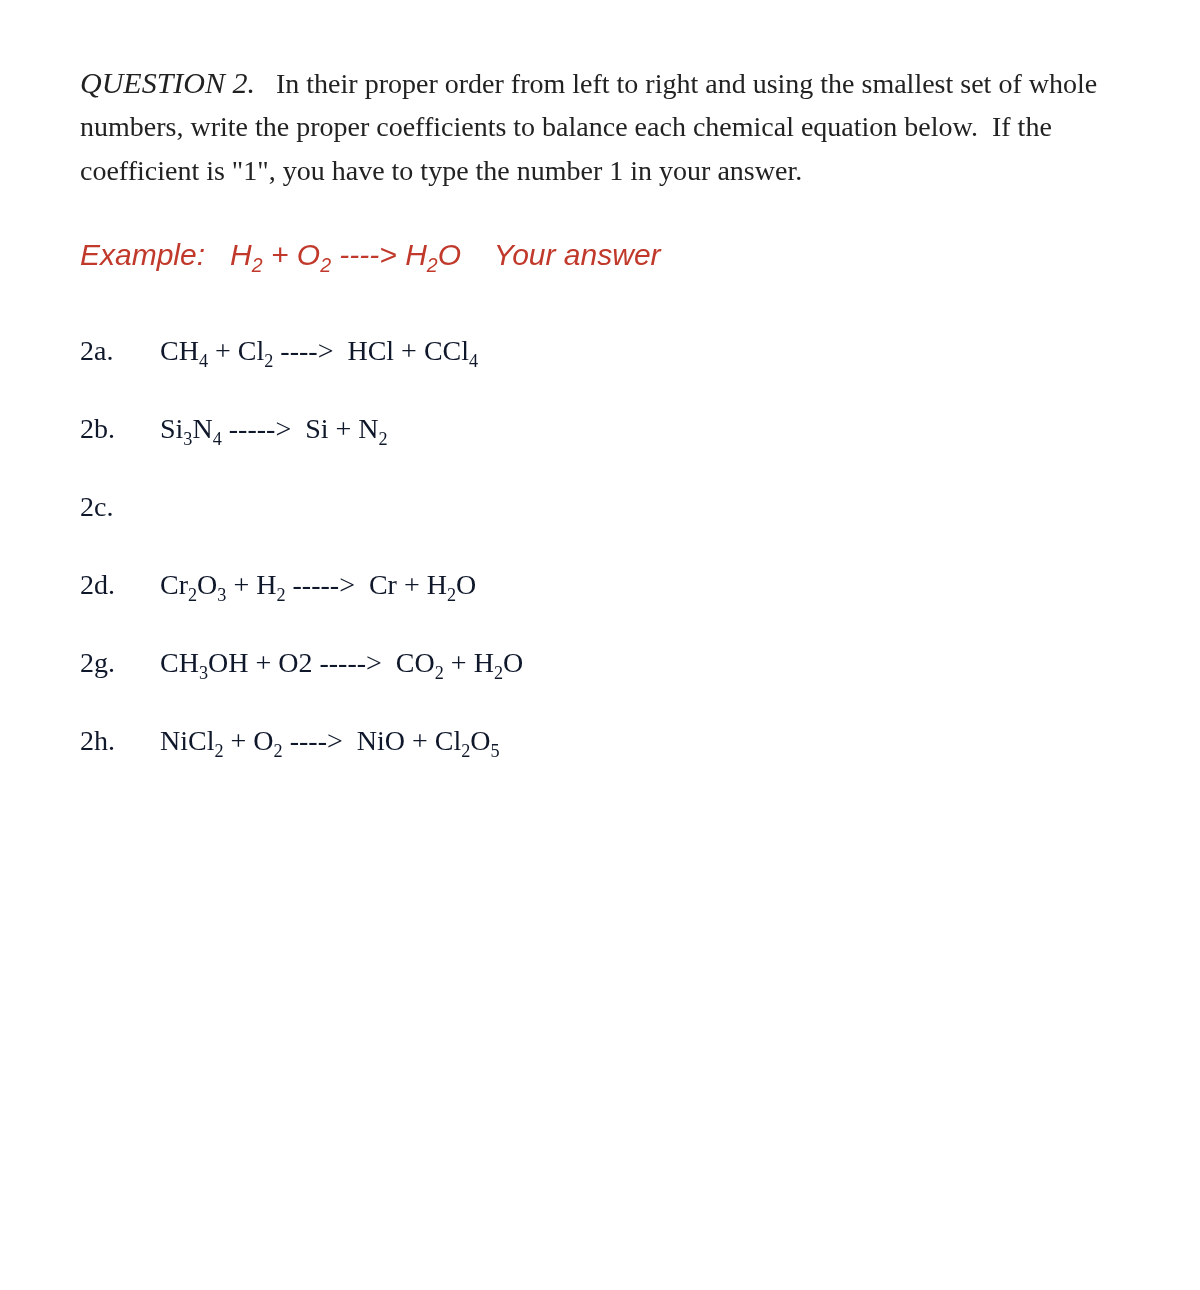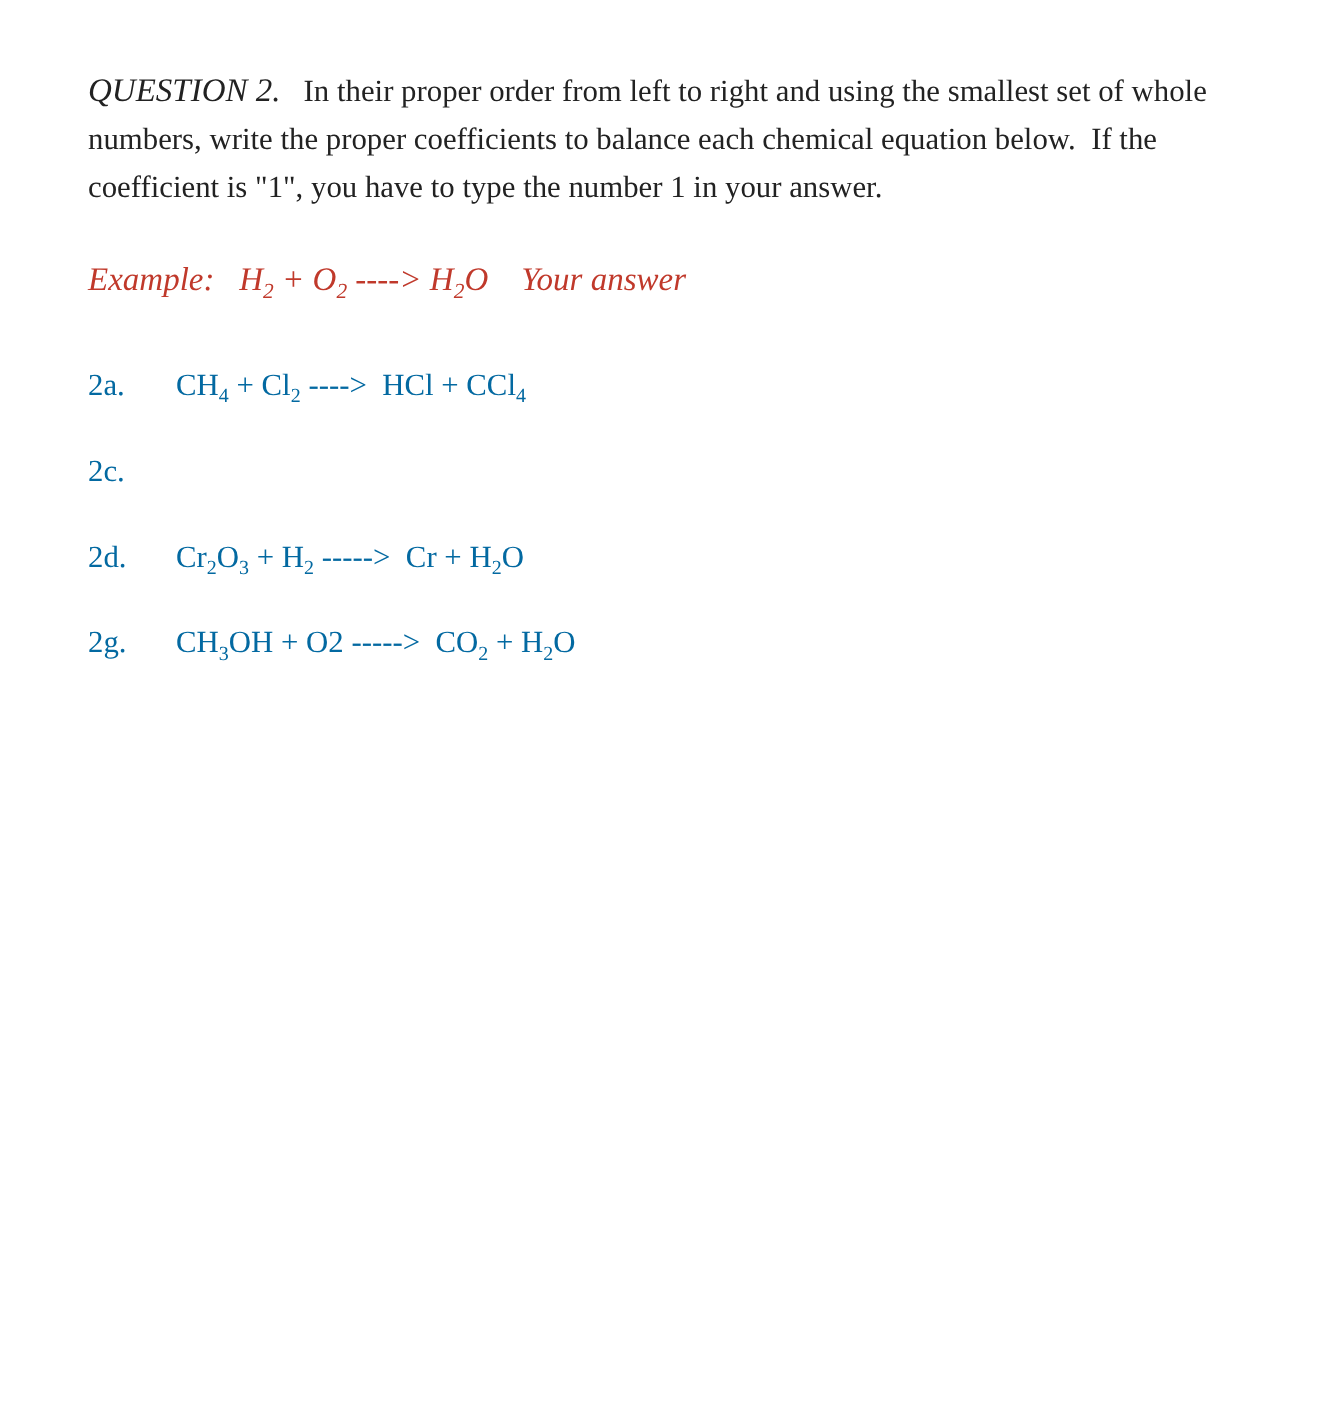--- a/index.html
+++ b/index.html
@@ -21,21 +21,21 @@
 
     .equation-list {
       list-style: none;
       padding: 0;
       margin: 0;
     }
 
     .equation-item {
       margin-bottom: 36px;
       font-size: 28px;
-      color: #0369a1;
+      color: #0f172a;
       display: flex;
       align-items: center;
       gap: 0;
     }
 
     .eq-label {
       min-width: 80px;
       display: inline-block;
       font-size: 28px;
     }
@@ -60,37 +60,43 @@
 
 <div>
 
   <div style="margin-bottom: 38px;">
     <span class="italic-cursive" style="font-style:italic; font-family:'Palatino Linotype','Book Antiqua',Palatino,serif; font-size:30px; margin-right:14px;">QUESTION 2.</span>
     <span style="font-size:28px; line-height:1.55;">
       In their proper order from left to right and using the smallest set of whole numbers, write the proper coefficients to balance each chemical equation below.&nbsp; If the coefficient is "1", you have to type the number 1 in your answer.
     </span>
   </div>
 
-  <div style="color:#c0392b; font-style:italic; font-family:Liberation Serif, serif; font-size:30px; margin-bottom:50px; line-height:1.65;">
+  <div style="color:#c0392b; font-style:italic; font-family:Liberation Sans, sans-serif; font-size:30px; margin-bottom:50px; line-height:1.65;">
     <span>
       <span>Example:</span>
       <span>&nbsp; H<sub>2</sub> + O<sub>2</sub> ----&gt; H<sub>2</sub>O &nbsp;&nbsp; Your answer</span>
     </span>
     <br>
   </div>
 
   <ul class="equation-list">
 
     <li class="equation-item">
       <span class="eq-label">2a.&nbsp;</span>
       <span class="eq-content">
         CH<sub>4</sub> + Cl<sub>2</sub> ----&gt;&nbsp; HCl + CCl<sub>4</sub>
       </span>
     </li>
 
+    <li class="equation-item">
+      <span class="eq-label">2b.&nbsp;</span>
+      <span class="eq-content">
+        Si<sub>3</sub>N<sub>4</sub> -----&gt;&nbsp; Si + N<sub>2</sub>
+      </span>
+    </li>
 
     <li class="equation-item">
       <span class="eq-label">2c.&nbsp;</span>
     </li>
 
     <li class="equation-item">
       <span class="eq-label">2d.&nbsp;</span>
       <span class="eq-content">
         Cr<sub>2</sub>O<sub>3</sub> + H<sub>2</sub> -----&gt;&nbsp; Cr + H<sub>2</sub>O
       </span>
@@ -98,16 +104,22 @@
 
 
 
     <li class="equation-item">
       <span class="eq-label">2g.&nbsp;</span>
       <span class="eq-content">
         CH<sub>3</sub>OH + O2 -----&gt;&nbsp; CO<sub>2</sub> + H<sub>2</sub>O
       </span>
     </li>
 
+    <li class="equation-item">
+      <span class="eq-label">2h.&nbsp;</span>
+      <span class="eq-content">
+        NiCl<sub>2</sub> + O<sub>2</sub> ----&gt;&nbsp; NiO + Cl<sub>2</sub>O<sub>5</sub>
+      </span>
+    </li>
 
   </ul>
 
 </div>
 
 </body></html>

